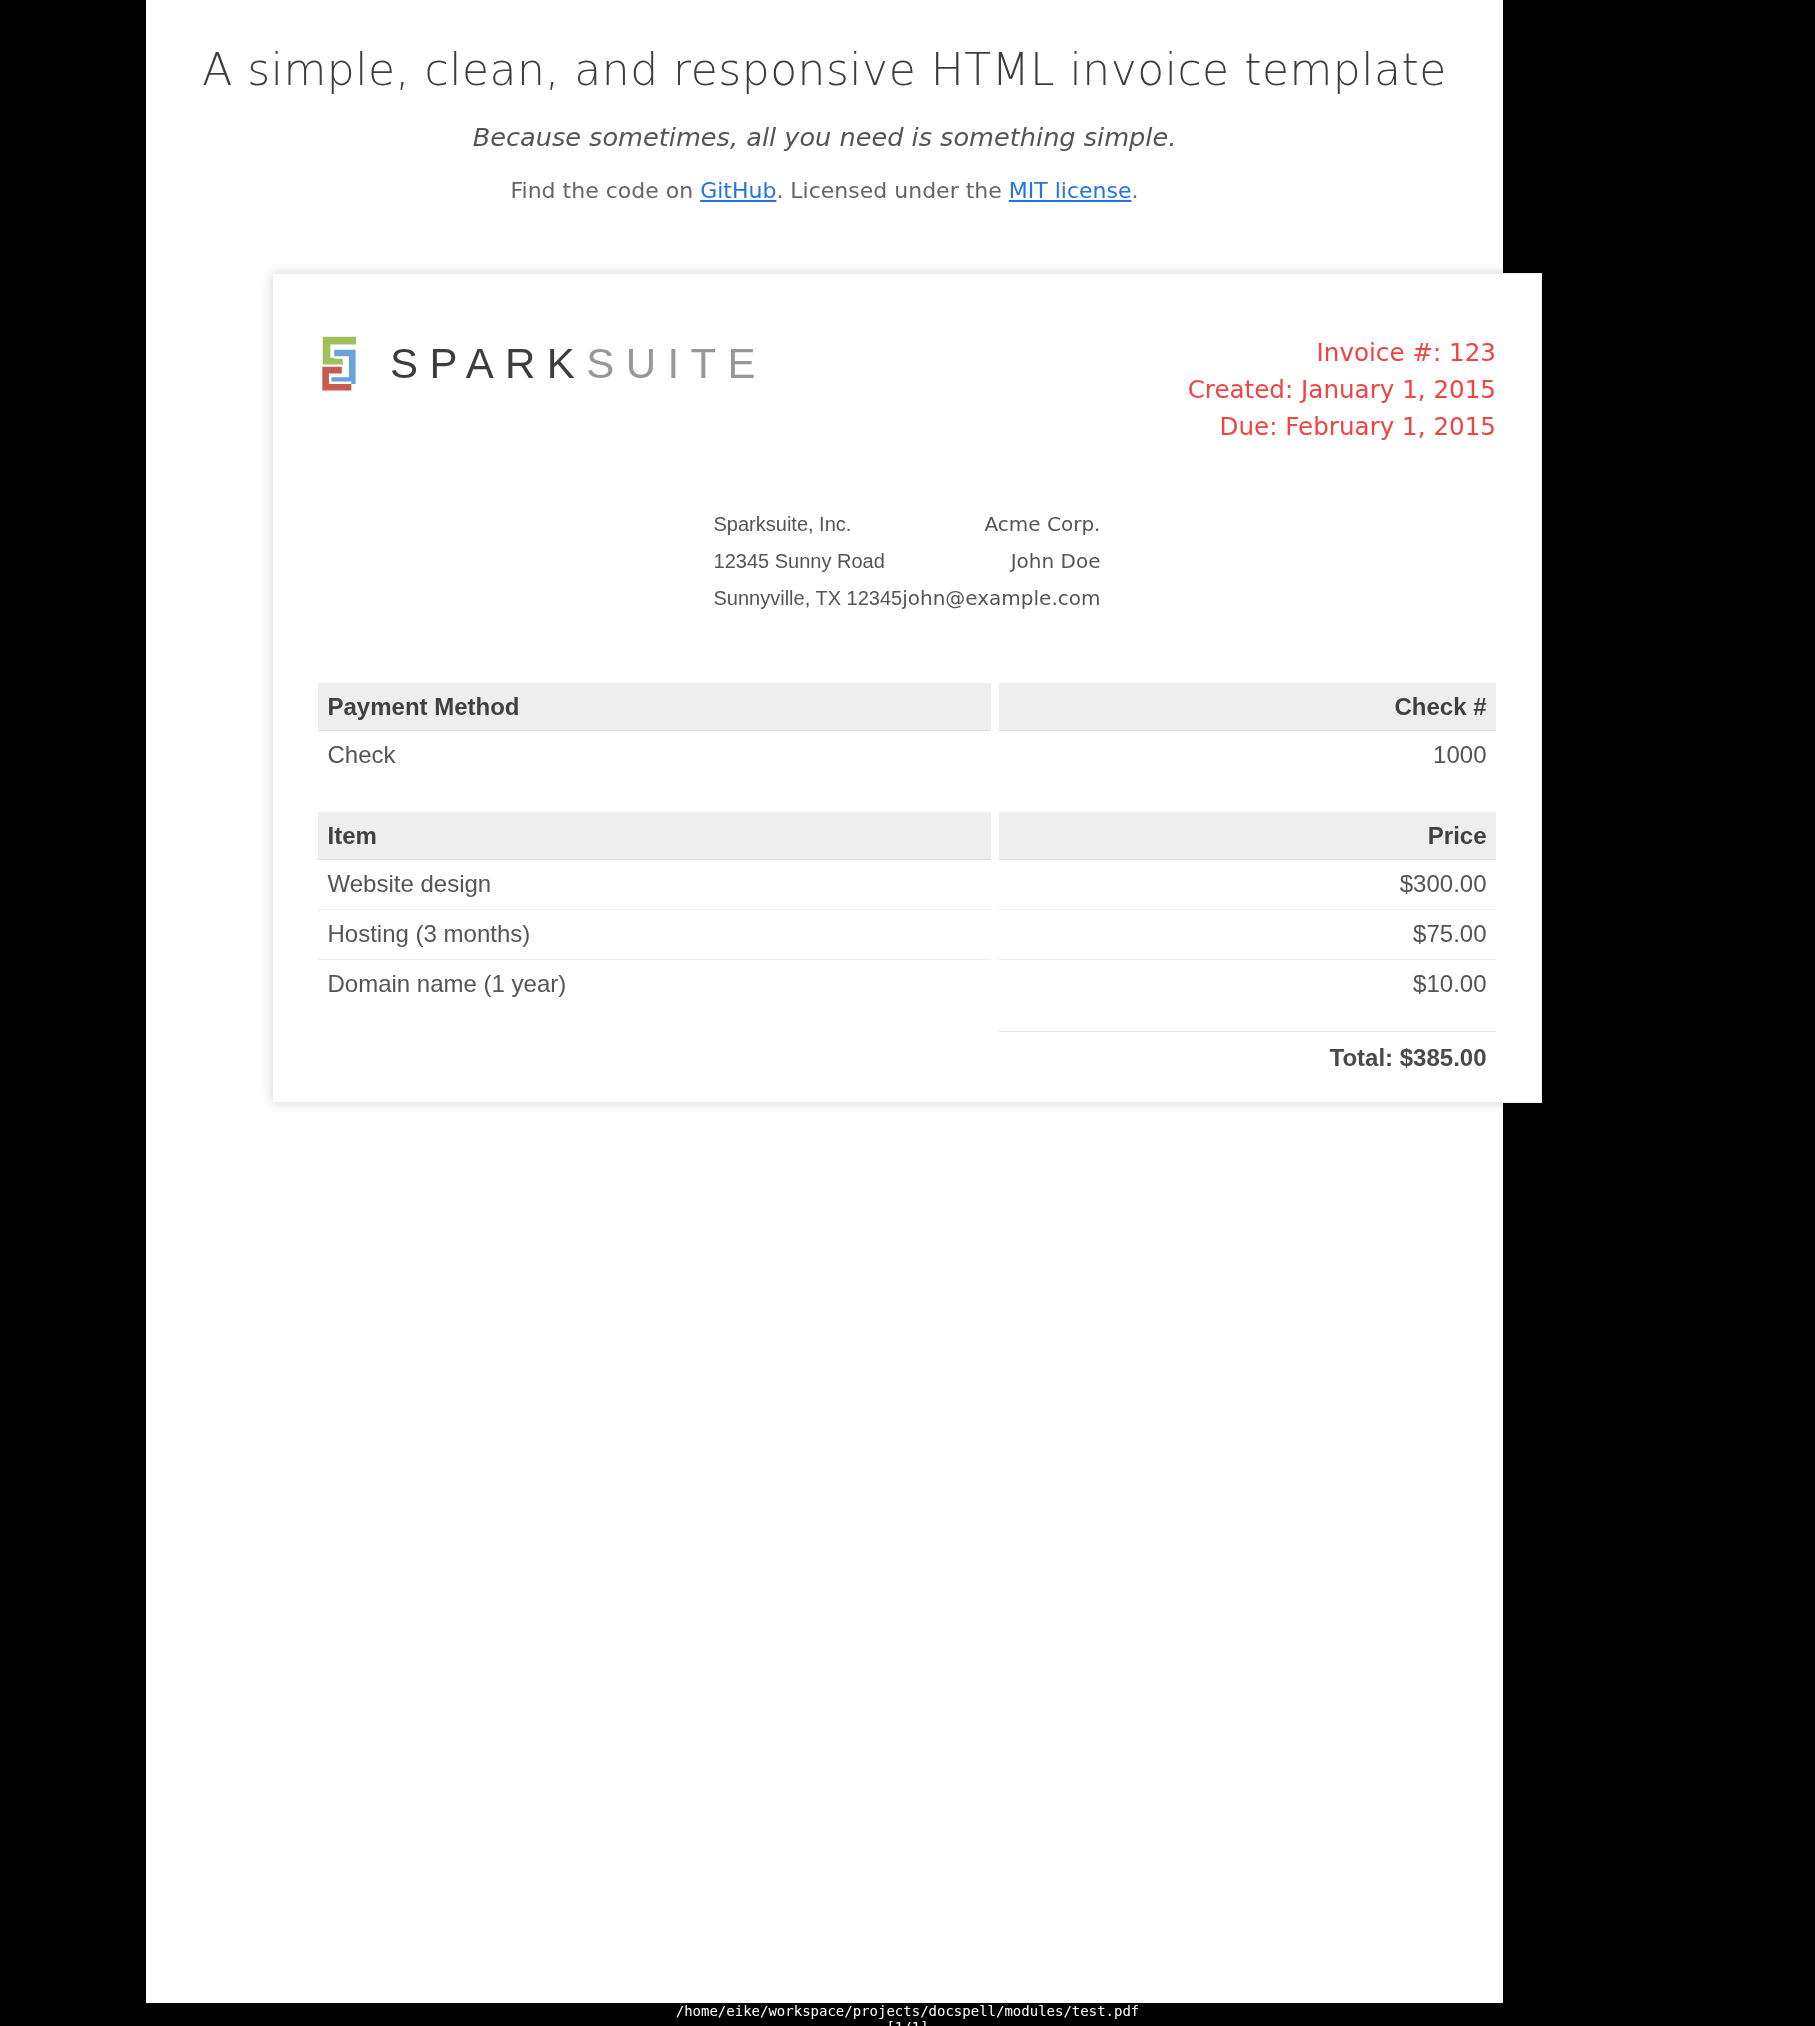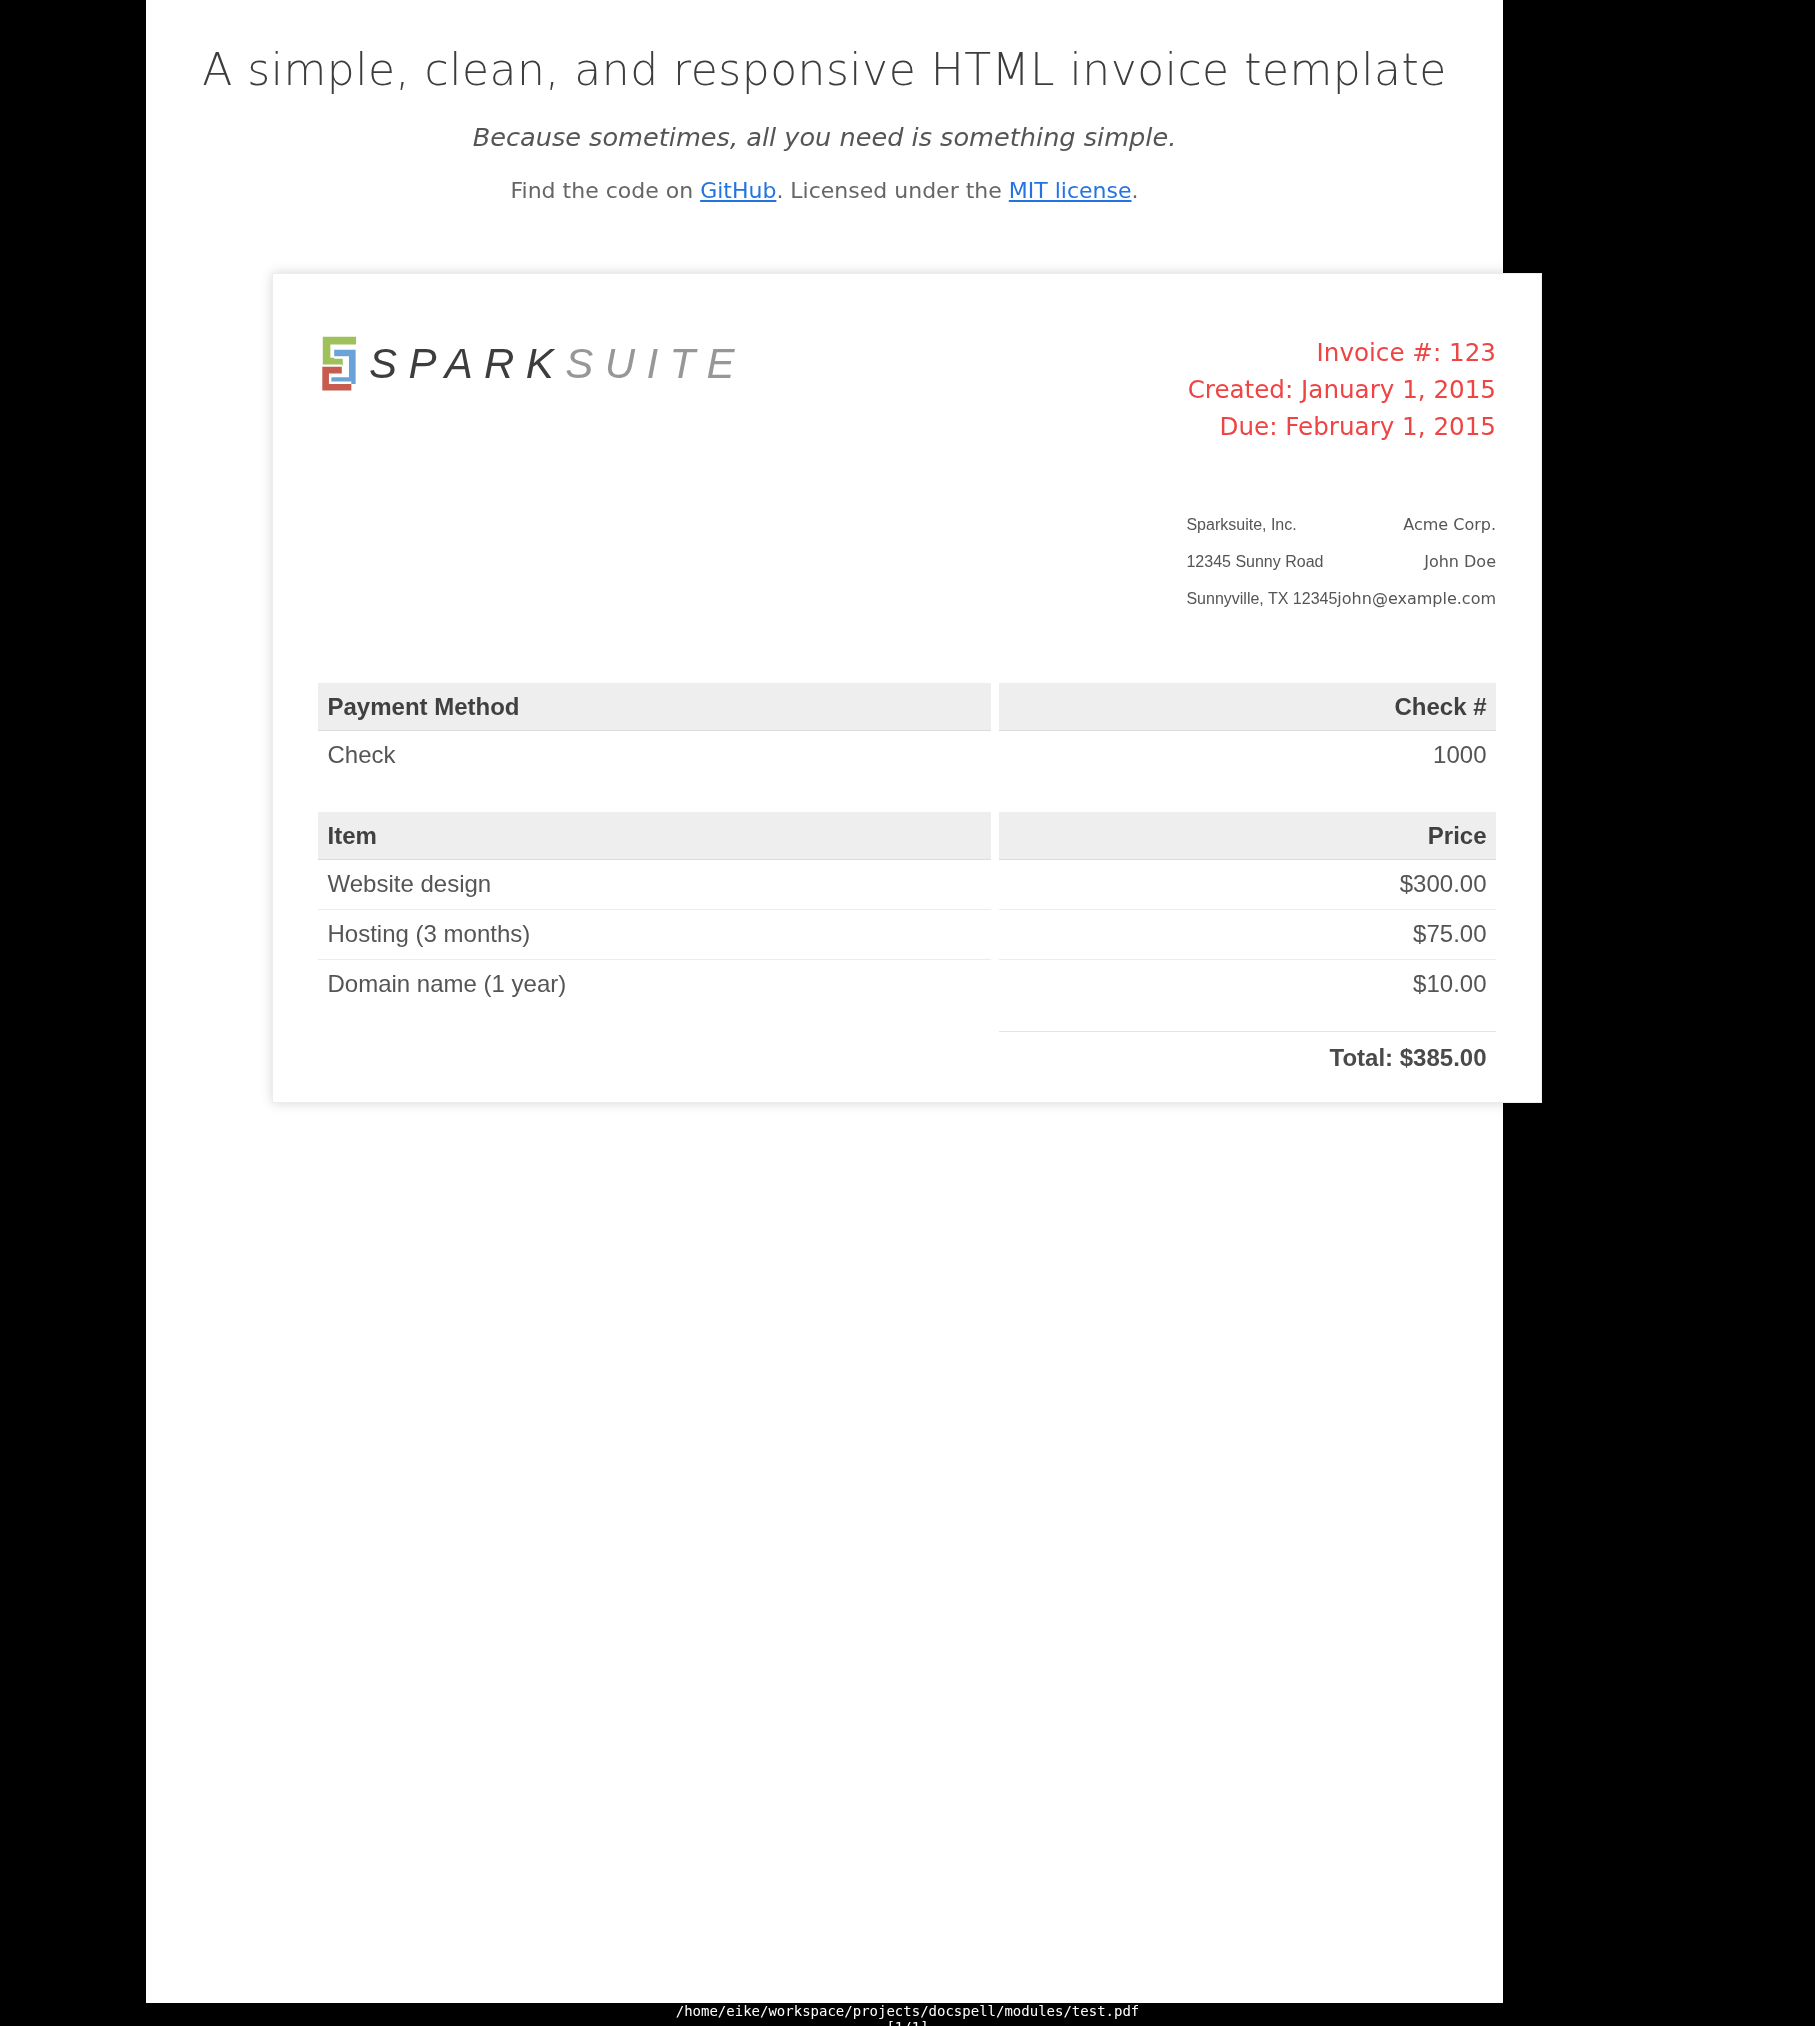--- a/index.html
+++ b/index.html
@@ -72,45 +72,44 @@
 
   .top-row {
     display: flex;
     justify-content: space-between;
     align-items: flex-start;
     margin-top: 15px;
   }
   .logo-wrap {
     display: flex;
     align-items: flex-start;
-    gap: 11px;
-    font-style: italic;
+    gap: 32px;
   }
   .logo-text {
     font-size: 42px;
     letter-spacing: 11.4px;
     margin-top: 5.7px;
     color: #3d3d3d;
     white-space: nowrap;
   }
   .logo-text .suite { color: #979797; }
 
   .invoice-meta {
     text-align: right;
     font-family: "DejaVu Sans", sans-serif;
     font-size: 24.6px;
     line-height: 37px;
     color: #ef4444;
   }
 
   .addresses {
     display: flex;
-    justify-content: flex-end;
+    justify-content: center;
     margin-top: 61px;
-    font-size: 16px;
+    font-size: 20px;
     line-height: 37px;
   }
   .addr-to {
     text-align: right;
     font-family: "DejaVu Sans", sans-serif;
   }
 
   
   .tbl { width: 100%; }
   .tbl-payment { margin-top: 66px; }

